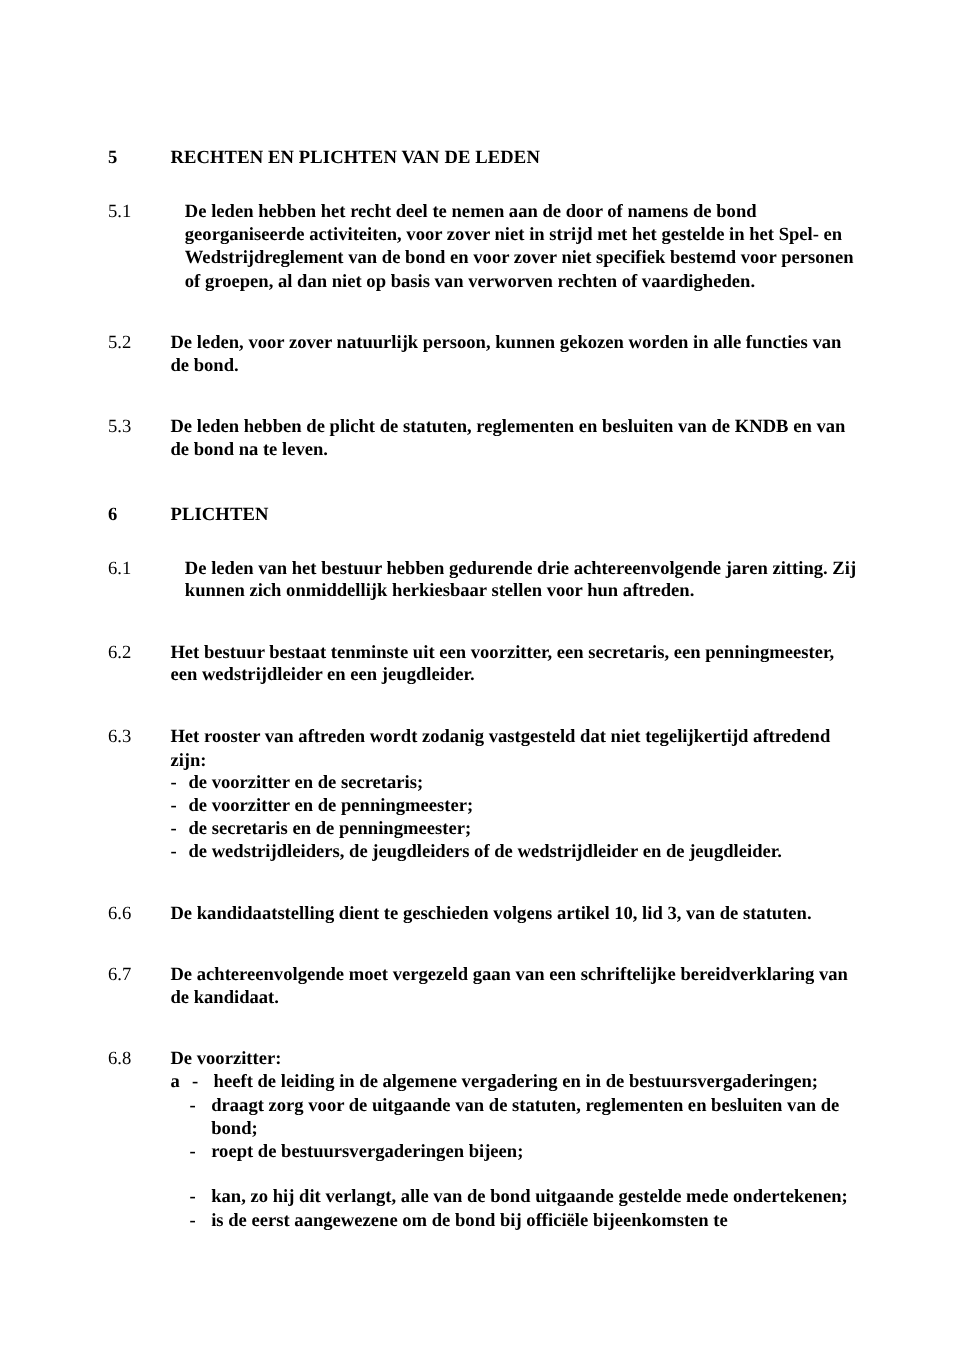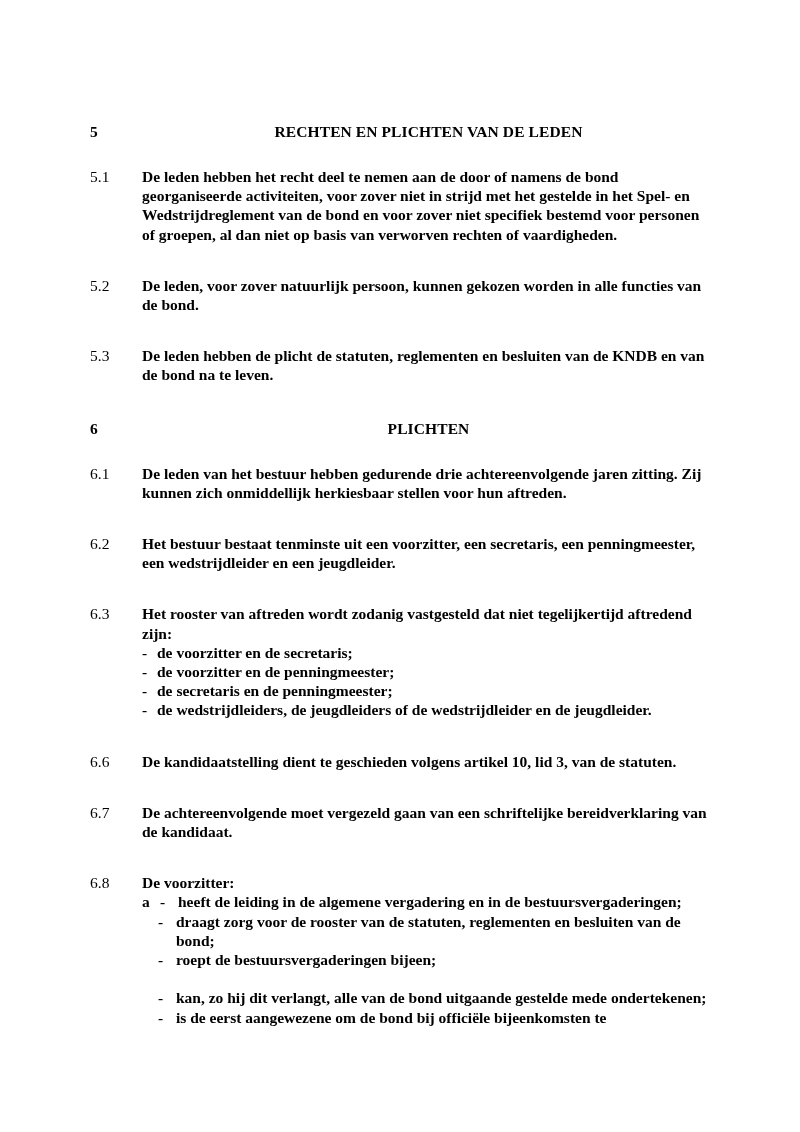--- a/index.html
+++ b/index.html
@@ -31,21 +31,20 @@
     font-size: 15.5px;
     line-height: 19px;
     letter-spacing: 0.1px;
   }
   .section-heading .sec-num {
     width: 52px;
     flex: 0 0 52px;
   }
   .section-heading .sec-title {
     flex: 1 1 auto;
-    text-align: center;
   }
 
   
   .clause {
     display: flex;
     align-items: flex-start;
     font-size: 15.5px;
     line-height: 19.2px;
     margin-top: 32px;
   }
@@ -60,20 +59,21 @@
   .clause-text {
     margin: 0;
   }
 
   
   .gap-before-section {
     margin-top: 34px;
   }
   .gap-first {
     margin-top: 26px;
+    gap: 12px;
   }
 
   
   .dash-list {
     margin: 0;
     padding: 0;
     list-style: none;
   }
   .dash-list li {
     display: flex;
@@ -214,21 +214,21 @@
       <div class="clause-body">
         <p class="clause-text">De voorzitter:</p>
         <ul class="alpha-list">
           <li>
             <span class="alpha-marker">a</span>
             <span class="dash">-</span>
             <span class="alpha-text">heeft de leiding in de algemene vergadering en in de bestuursvergaderingen;</span>
           </li>
           <li class="alpha-indent">
             <span class="dash">-</span>
-            <span class="alpha-text">draagt zorg voor de rooster van de statuten, reglementen en besluiten van de bond;</span>
+            <span class="alpha-text">draagt zorg voor de uitgaande van de statuten, reglementen en besluiten van de bond;</span>
           </li>
           <li class="alpha-indent">
             <span class="dash">-</span>
             <span class="alpha-text">roept de bestuursvergaderingen bijeen;</span>
           </li>
           <li class="alpha-indent spaced">
             <span class="dash">-</span>
             <span class="alpha-text">kan, zo hij dit verlangt, alle van de bond uitgaande gestelde mede ondertekenen;</span>
           </li>
           <li class="alpha-indent">

